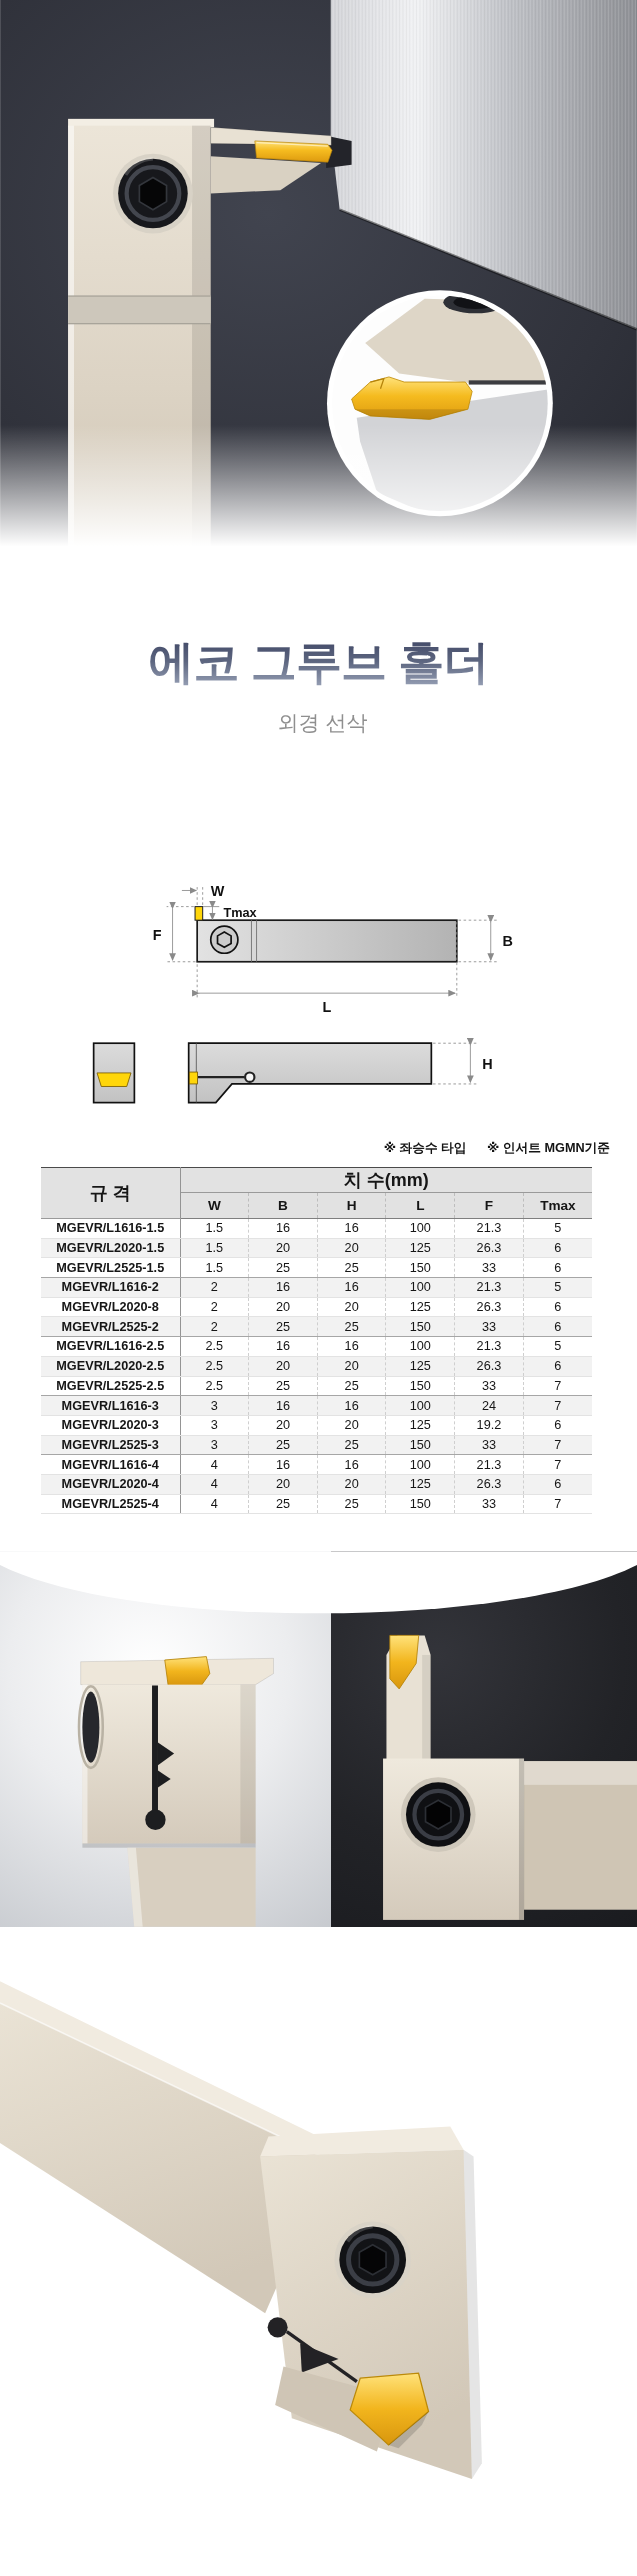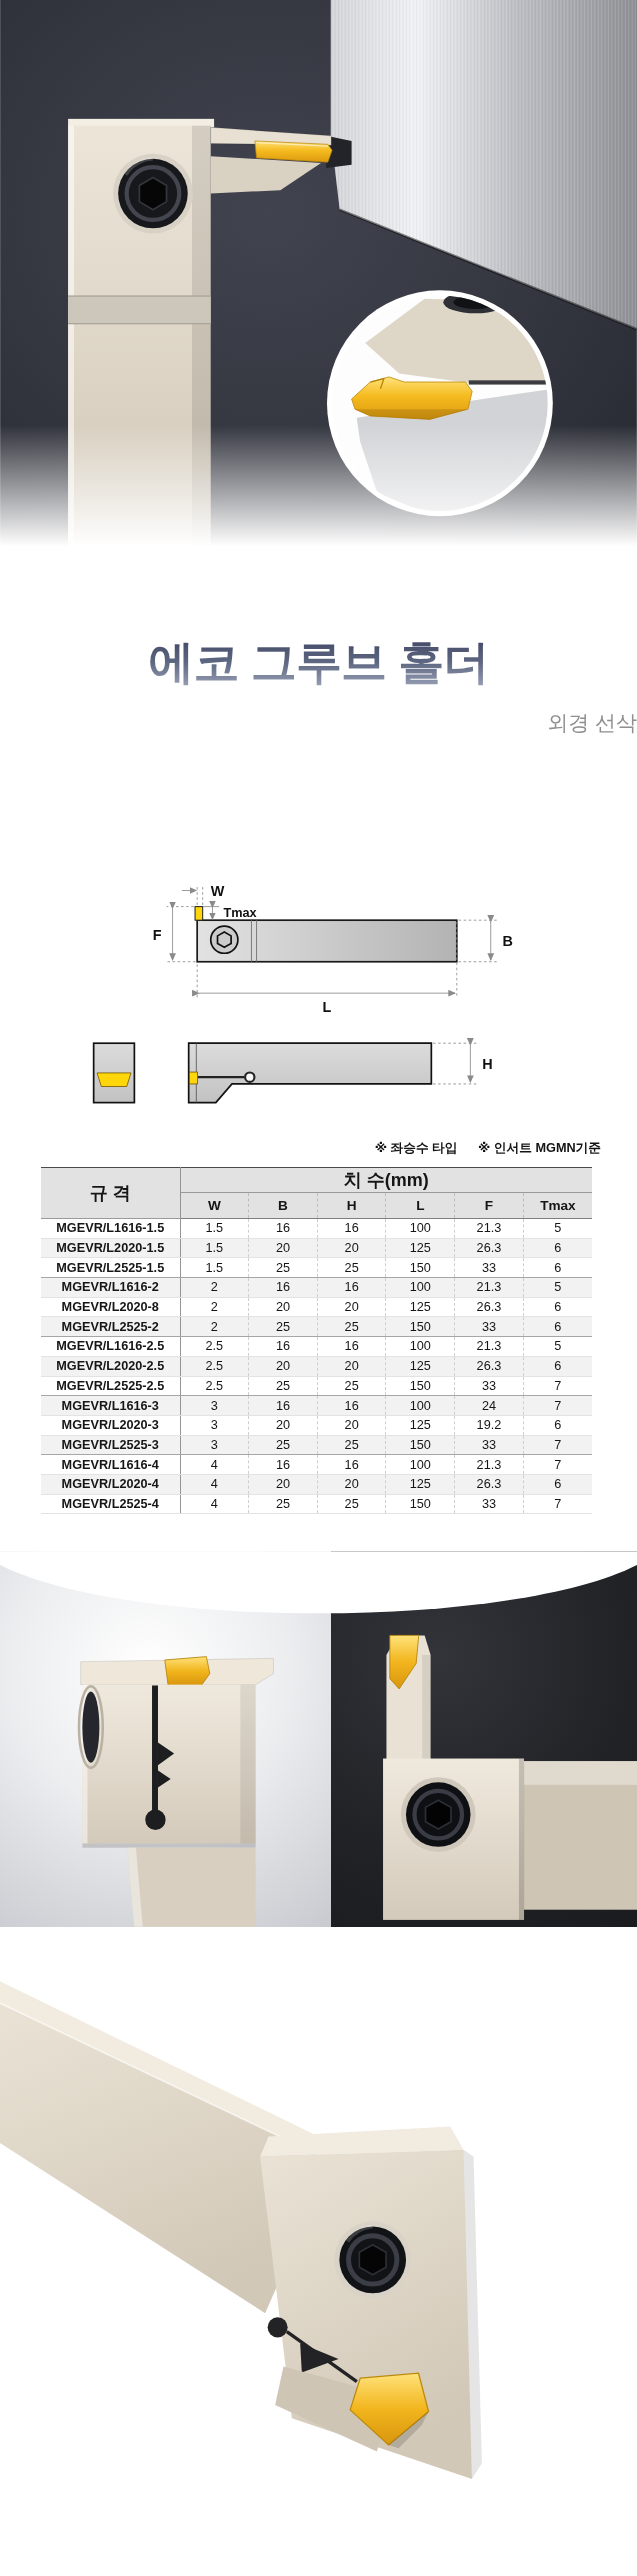--- a/index.html
+++ b/index.html
@@ -12,30 +12,30 @@
   .hero-fade{position:absolute;left:0;top:425px;width:637px;height:138px;
              background:linear-gradient(180deg,rgba(255,255,255,0) 0%,#ffffff 88%);}
 
   
   .title-block{position:absolute;left:0;top:636px;width:637px;text-align:center;}
   .title-line{margin:0;font-weight:900;letter-spacing:-0.8px;
               background:linear-gradient(180deg,#3e4563 0%,#5d6680 48%,#9ba4b9 100%);
               -webkit-background-clip:text;background-clip:text;color:transparent;}
   .title-line.l1{font-size:46px;line-height:53px;}
   .title-line.l2{font-size:43px;line-height:48px;}
-  .subtitle1{margin:22px 0 0 8px;font-size:21px;line-height:24px;color:#8f8f8f;font-weight:500;text-align:right;}
+  .subtitle1{margin:22px 0 0 8px;font-size:21px;line-height:24px;color:#8f8f8f;font-weight:500;}
   .subtitle2{margin:6.8px 0 0 0;font-size:25px;line-height:27px;color:#141414;font-weight:800;}
 
   
   .diagram{position:absolute;left:0;top:854px;width:637px;height:280px;}
   .dim-label{font-weight:bold;fill:#111;font-size:17px;}
   .dim-label.small{font-size:15px;}
 
   
-  .note-row{position:absolute;left:50px;top:1140px;width:551px;text-align:right;
+  .note-row{position:absolute;left:59px;top:1140px;width:551px;text-align:right;
             font-size:12.7px;font-weight:700;color:#141414;}
   .note-row span{margin-left:17px;}
 
   
   table.spec{position:absolute;left:41px;top:1167px;width:551px;border-collapse:collapse;
              table-layout:fixed;border-top:1.7px solid #4a4a4a;border-bottom:0.8px solid #9a9a9a;}
   table.spec th,table.spec td{padding:0;text-align:center;vertical-align:middle;color:#161616;}
   table.spec col.c-spec{width:139px;}
   thead th{background:#e2e2e2;font-weight:800;}
   th.spec-h{font-size:14.4px;border-right:0.8px solid #949494;}

